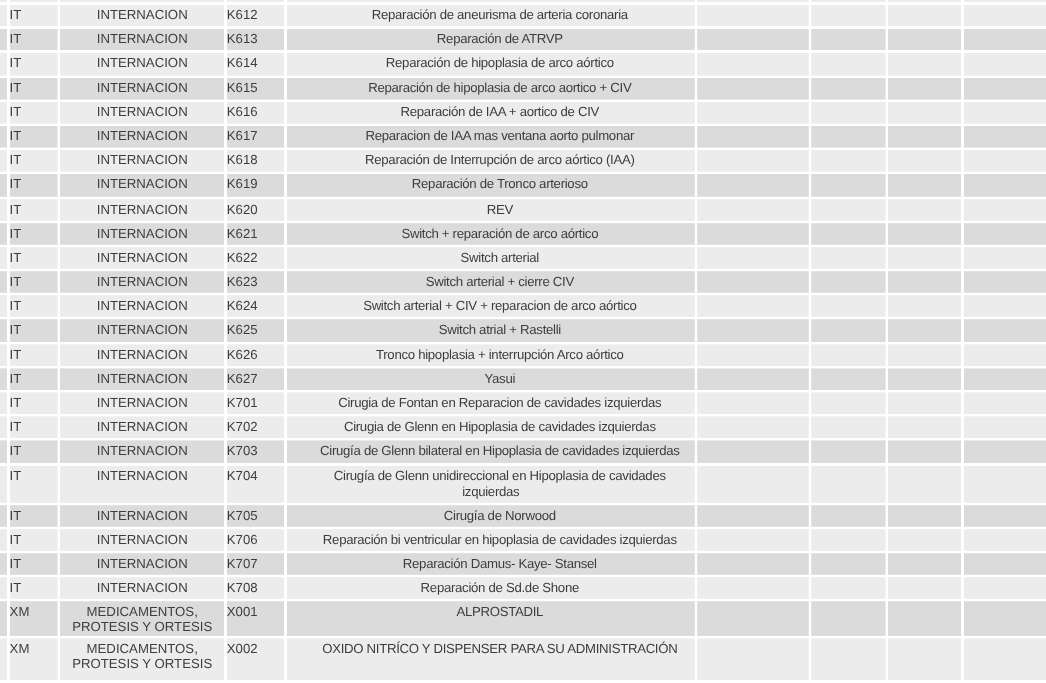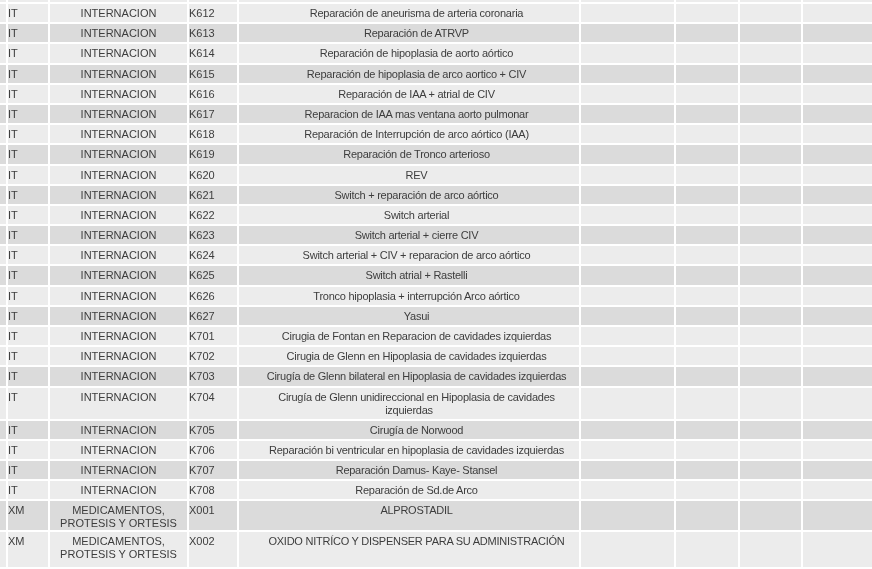--- a/index.html
+++ b/index.html
@@ -107,21 +107,21 @@
     <td class="c5"></td>
     <td class="c6"></td>
     <td class="c7"></td>
     <td class="c8"></td>
   </tr>
         <tr class="data-row band-light">
     <td class="c0"></td>
     <td class="c1">IT</td>
     <td class="c2">INTERNACION</td>
     <td class="c3">K614</td>
-    <td class="c4">Reparación de hipoplasia de aorto aórtico</td>
+    <td class="c4">Reparación de hipoplasia de arco aórtico</td>
     <td class="c5"></td>
     <td class="c6"></td>
     <td class="c7"></td>
     <td class="c8"></td>
   </tr>
         <tr class="data-row band-dark">
     <td class="c0"></td>
     <td class="c1">IT</td>
     <td class="c2">INTERNACION</td>
     <td class="c3">K615</td>
@@ -129,21 +129,21 @@
     <td class="c5"></td>
     <td class="c6"></td>
     <td class="c7"></td>
     <td class="c8"></td>
   </tr>
         <tr class="data-row band-light">
     <td class="c0"></td>
     <td class="c1">IT</td>
     <td class="c2">INTERNACION</td>
     <td class="c3">K616</td>
-    <td class="c4">Reparación de IAA + atrial de CIV</td>
+    <td class="c4">Reparación de IAA + aortico de CIV</td>
     <td class="c5"></td>
     <td class="c6"></td>
     <td class="c7"></td>
     <td class="c8"></td>
   </tr>
         <tr class="data-row band-dark">
     <td class="c0"></td>
     <td class="c1">IT</td>
     <td class="c2">INTERNACION</td>
     <td class="c3">K617</td>
@@ -338,21 +338,21 @@
     <td class="c5"></td>
     <td class="c6"></td>
     <td class="c7"></td>
     <td class="c8"></td>
   </tr>
         <tr class="data-row band-light">
     <td class="c0"></td>
     <td class="c1">IT</td>
     <td class="c2">INTERNACION</td>
     <td class="c3">K708</td>
-    <td class="c4">Reparación de Sd.de Arco</td>
+    <td class="c4">Reparación de Sd.de Shone</td>
     <td class="c5"></td>
     <td class="c6"></td>
     <td class="c7"></td>
     <td class="c8"></td>
   </tr>
         <tr class="data-row band-dark">
     <td class="c0"></td>
     <td class="c1">XM</td>
     <td class="c2">MEDICAMENTOS, PROTESIS Y ORTESIS</td>
     <td class="c3">X001</td>

